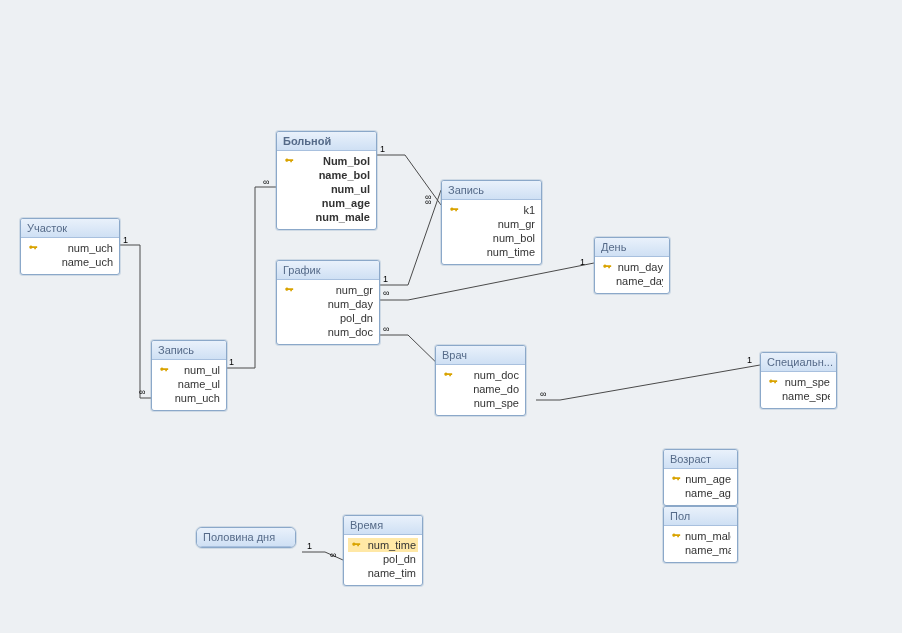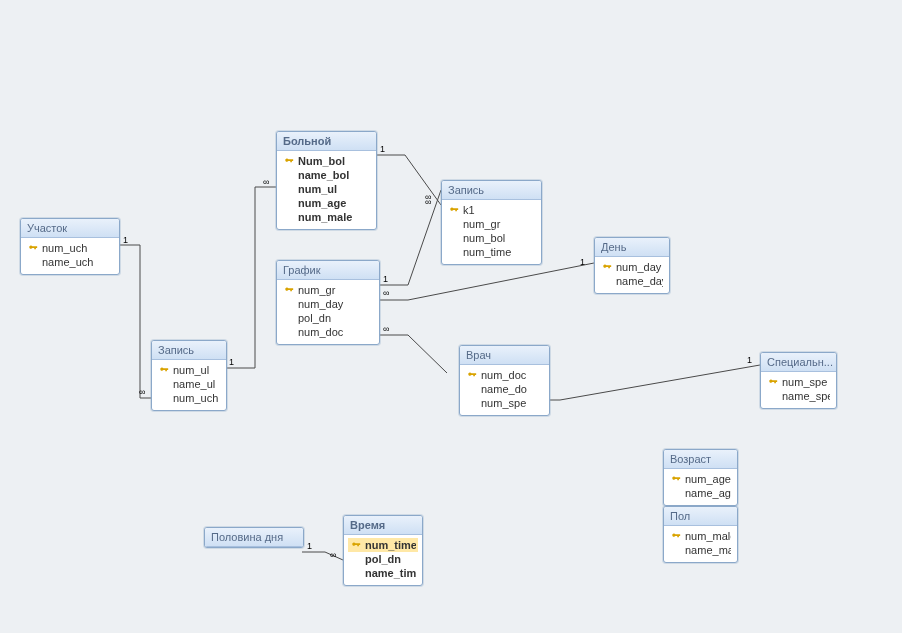--- a/index.html
+++ b/index.html
@@ -36,20 +36,21 @@
   }
   .table-title {
     background: linear-gradient(#e9f1fb, #cfe0f4);
     border-bottom: 1px solid #a8c0de;
     padding: 3px 6px;
     font-size: 11px;
     color: #556a88;
   }
   .table-body {
     padding: 3px 4px 5px 4px;
+    text-align: right;
   }
   .field-row {
     display: flex;
     align-items: center;
     padding: 1px 2px;
     white-space: nowrap;
     overflow: hidden;
   }
   .key-cell {
     width: 12px;
@@ -243,21 +244,21 @@
           </span>
           <span class="field-name">num_day</span>
         </div>
     <div class="field-row">
           <span class="key-cell"></span>
           <span class="field-name">name_day</span>
         </div>
   </div>
 </div>
 
-<div class="table-box" style="left:459px; top:345px; width:89px;">
+<div class="table-box" style="left:435px; top:345px; width:89px;">
   <div class="table-title">Врач</div>
   <div class="table-body">
     <div class="field-row">
           <span class="key-cell">
             <span class="key-icon"><svg viewBox="0 0 24 24">
                 <path fill="#d9a300" d="M7 14a4 4 0 1 1 3.5-6H22v4h-3v3h-4v-3h-4.5A4 4 0 0 1 7 14z"></path>
               </svg></span>
           </span>
           <span class="field-name">num_doc</span>
         </div>
@@ -319,25 +320,25 @@
           </span>
           <span class="field-name">num_male</span>
         </div>
     <div class="field-row">
           <span class="key-cell"></span>
           <span class="field-name">name_ma</span>
         </div>
   </div>
 </div>
 
-<div class="table-box" style="left:204px; top:527px; width:98px;">
+<div class="table-box" style="left:196px; top:527px; width:98px;border-radius:6px;">
   <div class="table-title">Половина дня</div>
 </div>
 
-<div class="table-box" style="left:343px; top:515px; width:78px;font-weight:bold;">
+<div class="table-box" style="left:343px; top:515px; width:78px;">
   <div class="table-title">Время</div>
   <div class="table-body">
     <div class="field-row selected">
           <span class="key-cell">
             <span class="key-icon"><svg viewBox="0 0 24 24">
                 <path fill="#d9a300" d="M7 14a4 4 0 1 1 3.5-6H22v4h-3v3h-4v-3h-4.5A4 4 0 0 1 7 14z"></path>
               </svg></span>
           </span>
           <span class="field-name">num_time</span>
         </div>

